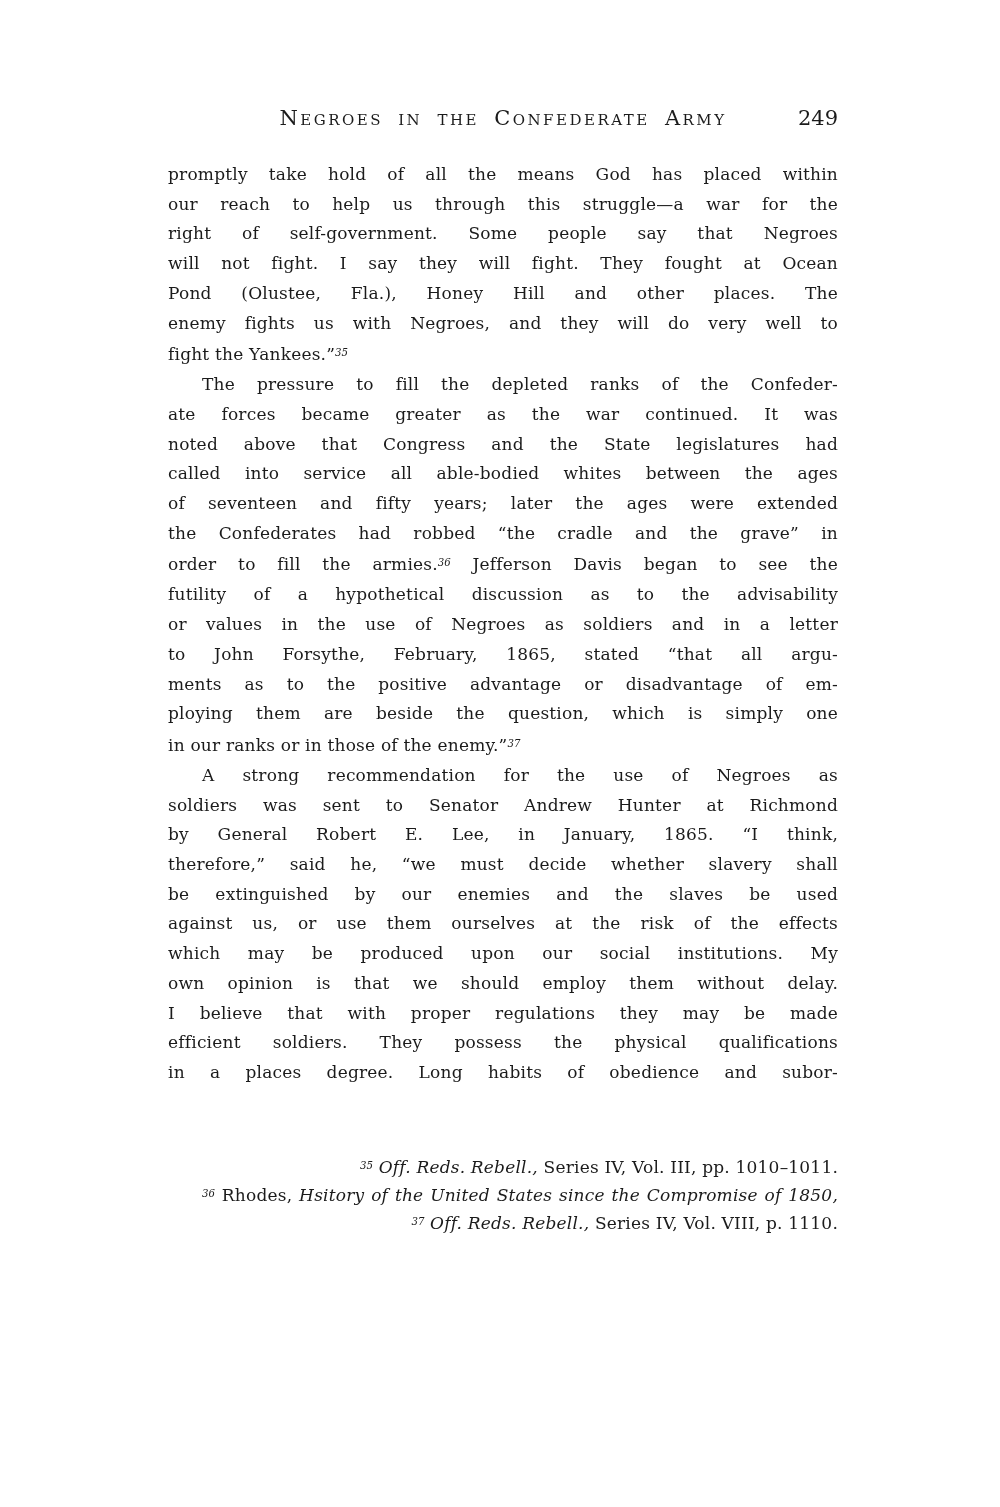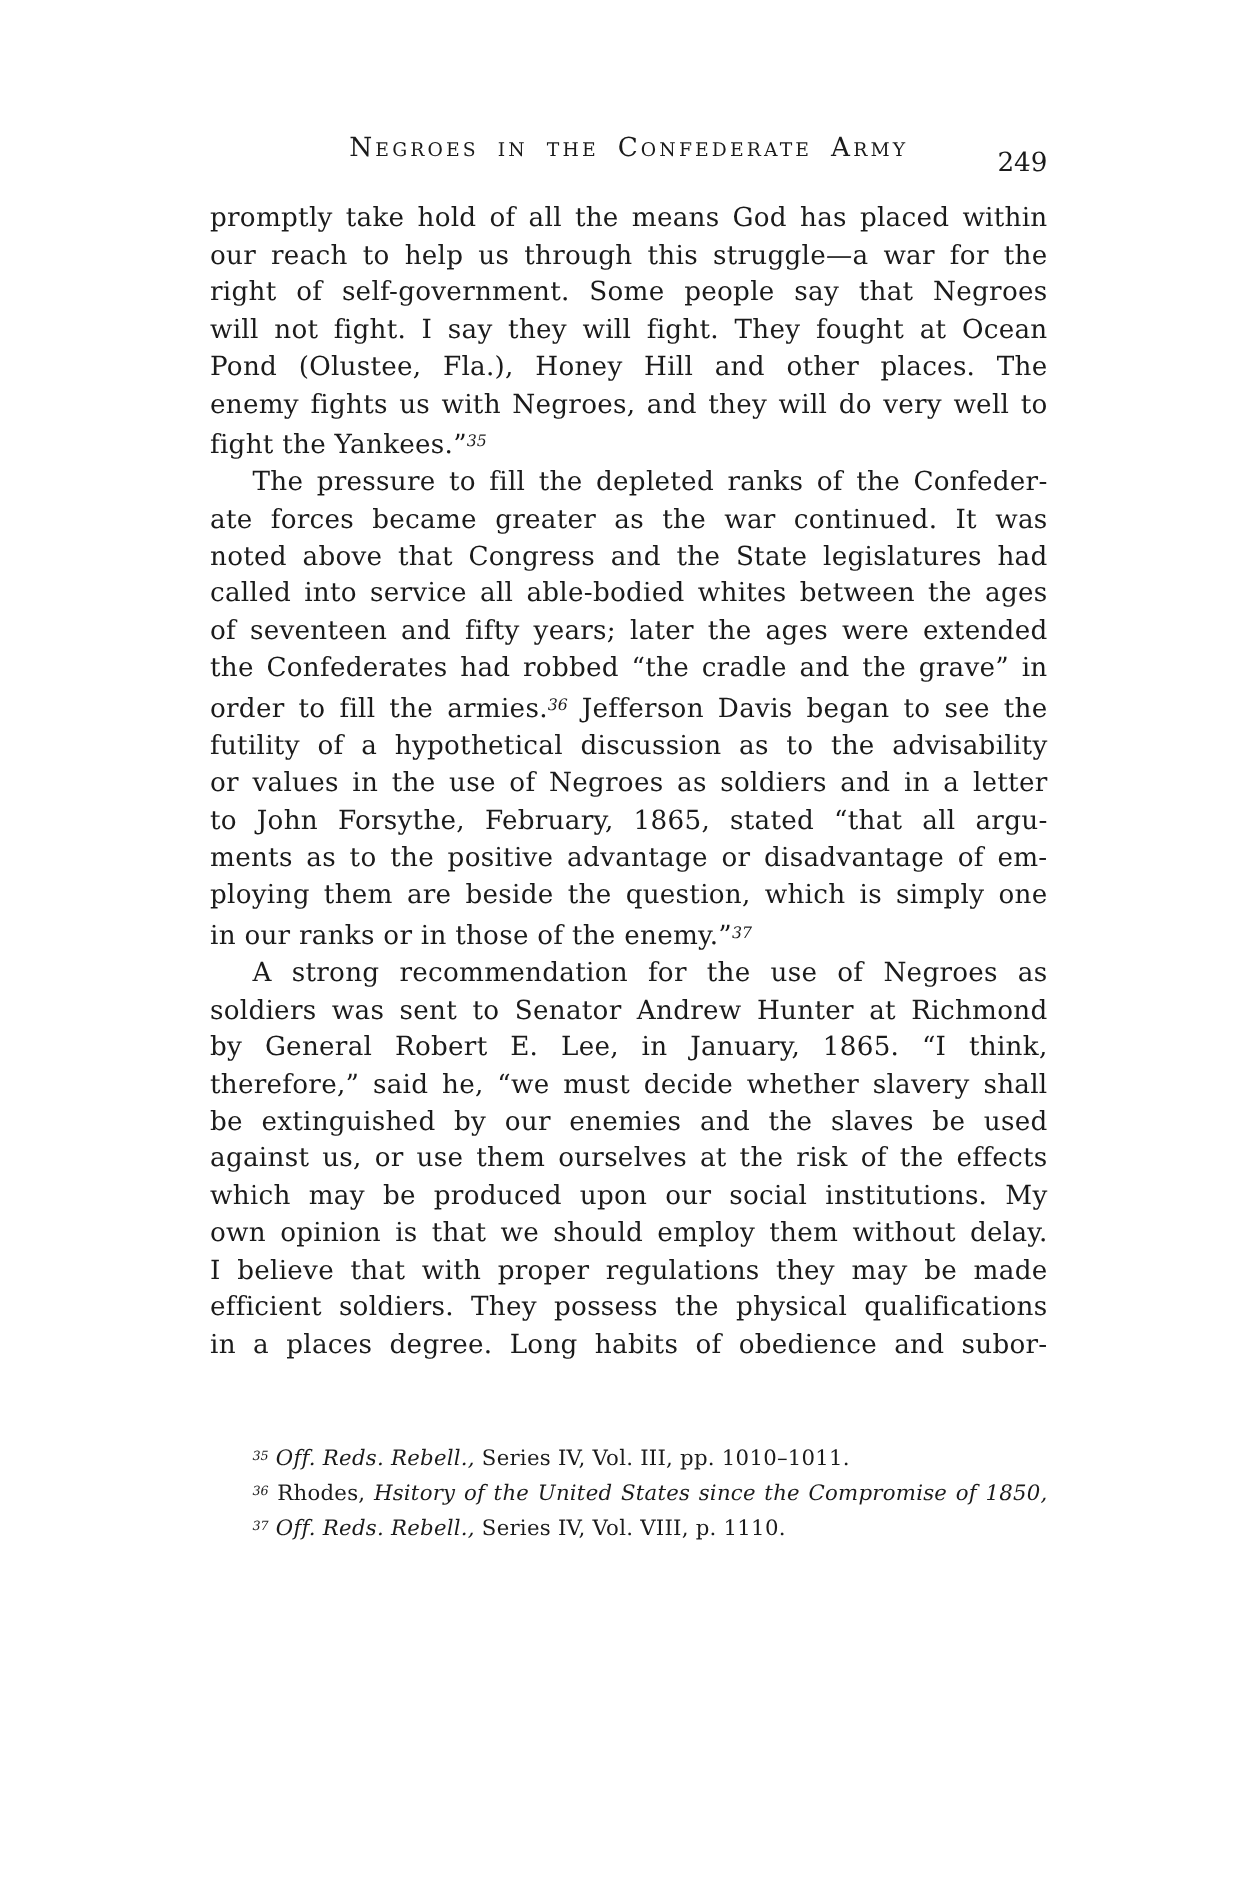--- a/index.html
+++ b/index.html
@@ -28,28 +28,27 @@
   .running-title {
     text-align: center;
     font-variant-caps: small-caps;
     letter-spacing: 2.5px;
     word-spacing: 6px;
   }
   .page-number {
     position: absolute;
     right: 0;
     top: 0;
-    margin-top: 12px;
   }
   .body-text {
     position: absolute;
     top: 160px;
     left: 168px;
     width: 670px;
-    font-size: 21px;
+    font-size: 17px;
     line-height: 29.7px;
     letter-spacing: 0.2px;
   }
   .line {
     text-align: justify;
     text-align-last: justify;
   }
   .line.para-last { text-align-last: left; }
   .line.indent { text-indent: 34px; }
   .sup {
@@ -61,21 +60,21 @@
   .i { font-style: italic; }
   .footnotes {
     position: absolute;
     top: 1153px;
     left: 168px;
     width: 670px;
     font-size: 17px;
     line-height: 26.6px;
     letter-spacing: 0.2px;
   }
-  .fn-line { text-align: left; }
+  .fn-line { text-align: right; }
   .fn-line.indent { text-indent: 34px; }
   .fn-line.justify {
     text-align: justify;
     text-align-last: justify;
   }
 </style>
 </head>
 <body>
 
 <div class="page">

